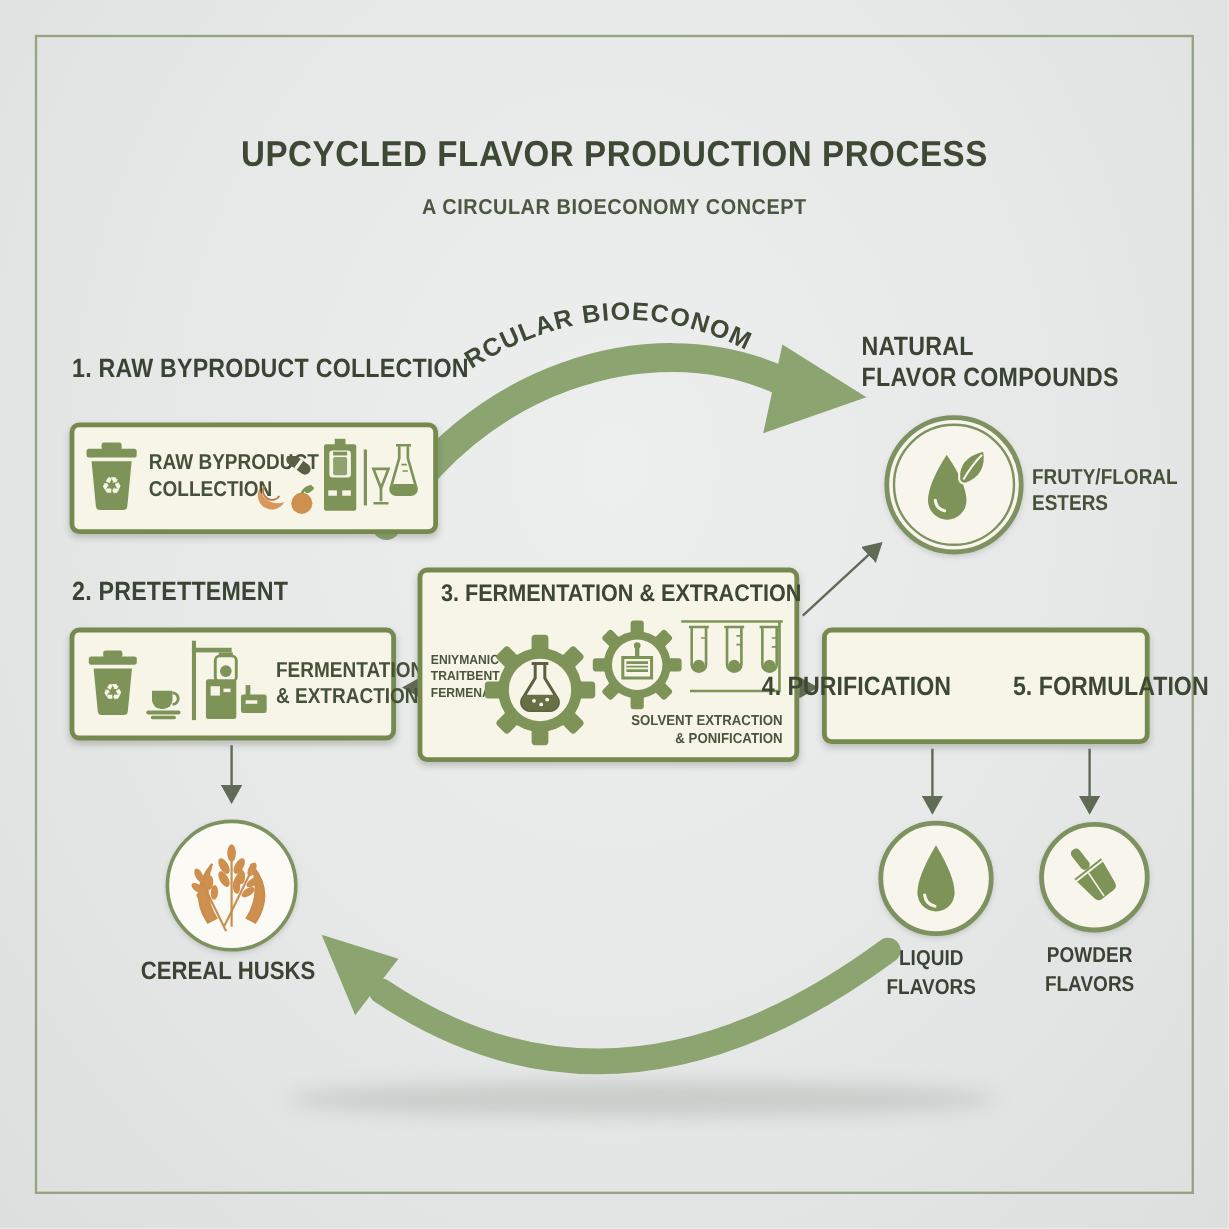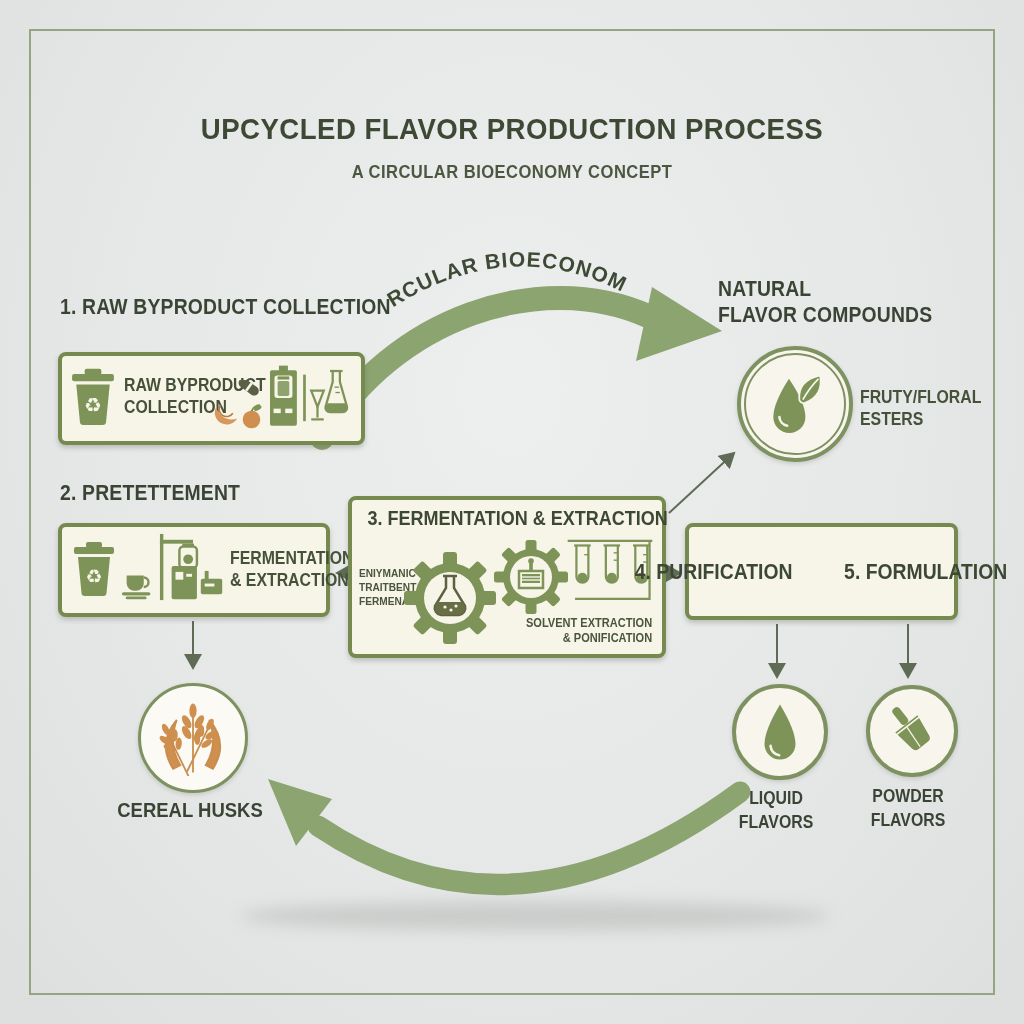--- a/index.html
+++ b/index.html
@@ -169,21 +169,21 @@
       <rect x="48" y="38" width="4" height="9" fill="#7e9357"></rect>
       <rect x="44" y="46" width="22" height="16" rx="2" fill="#7e9357"></rect>
       <rect x="48" y="51" width="10" height="3" fill="#f7f5e8"></rect>
     </svg>
     <div class="box-caption" style="left:168px;top:20px;">
       <div>FERMENTATION</div>
       <div>&amp; EXTRACTION</div>
     </div>
   </div>
 
-  <div class="pbox" style="left:348px;top:496px;width:310px;height:154px;">
+  <div class="pbox" style="left:348px;top:473px;width:310px;height:154px;">
     <div class="b3-title">3. FERMENTATION &amp; EXTRACTION</div>
     <div class="b3-note-l">
       <div>ENIYMANIC</div>
       <div>TRAITBENT</div>
       <div>FERMENATION</div>
     </div>
     <svg style="position:absolute;left:50px;top:50px;" width="96" height="96" viewBox="-48 -48 96 96">
       <g fill="#7e9357">
         <rect x="-7" y="-46" width="14" height="16" rx="3"></rect>
         <rect x="-7" y="-46" width="14" height="16" rx="3" transform="rotate(45)"></rect>

